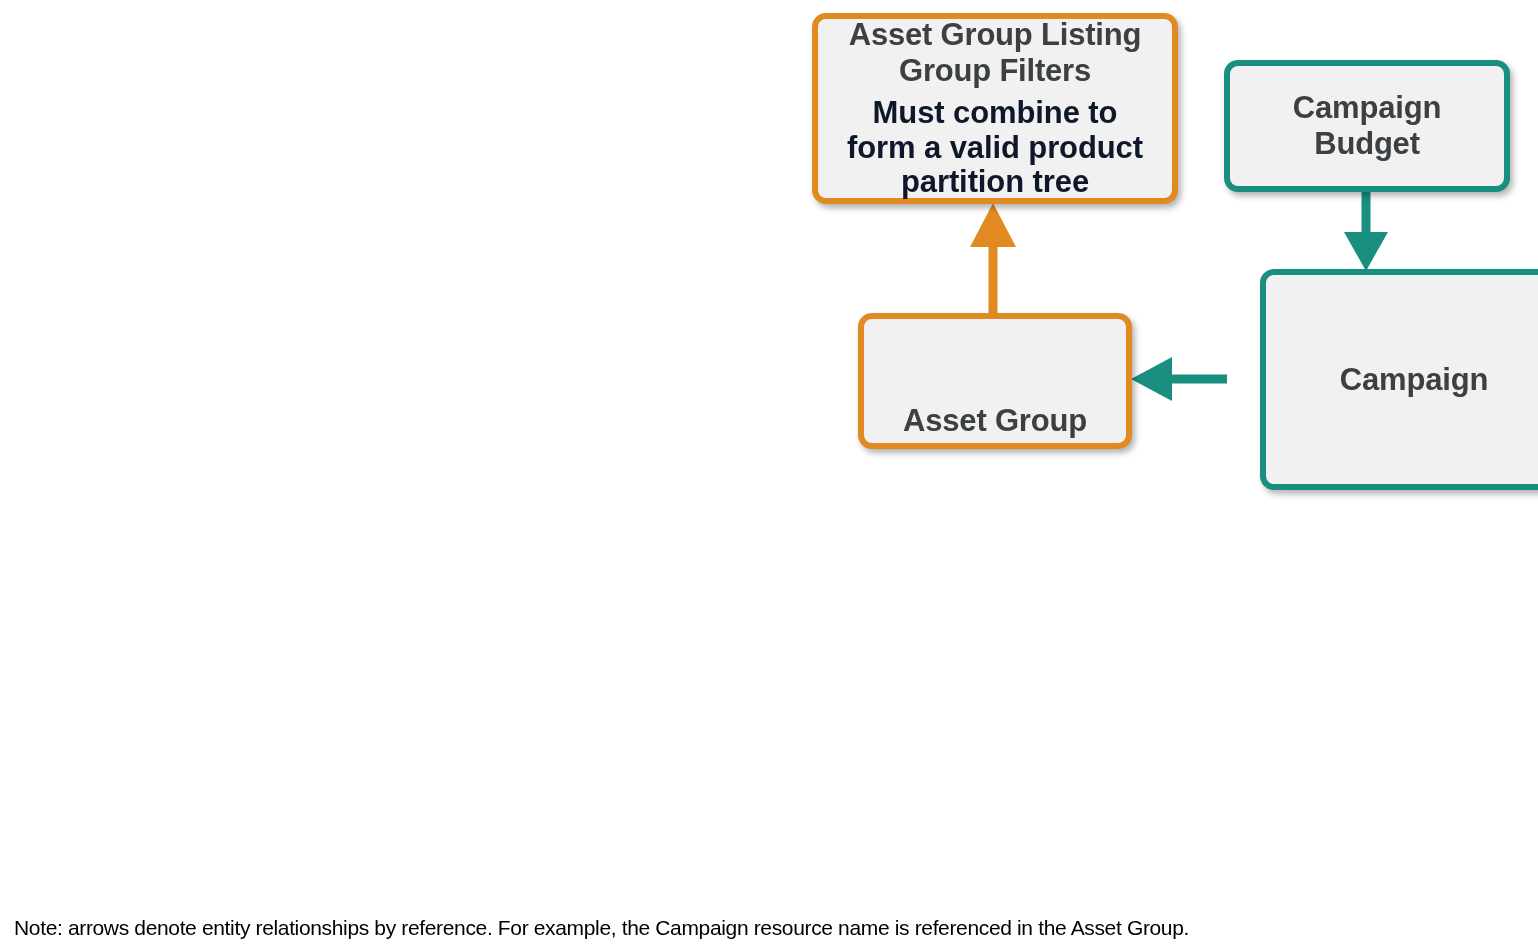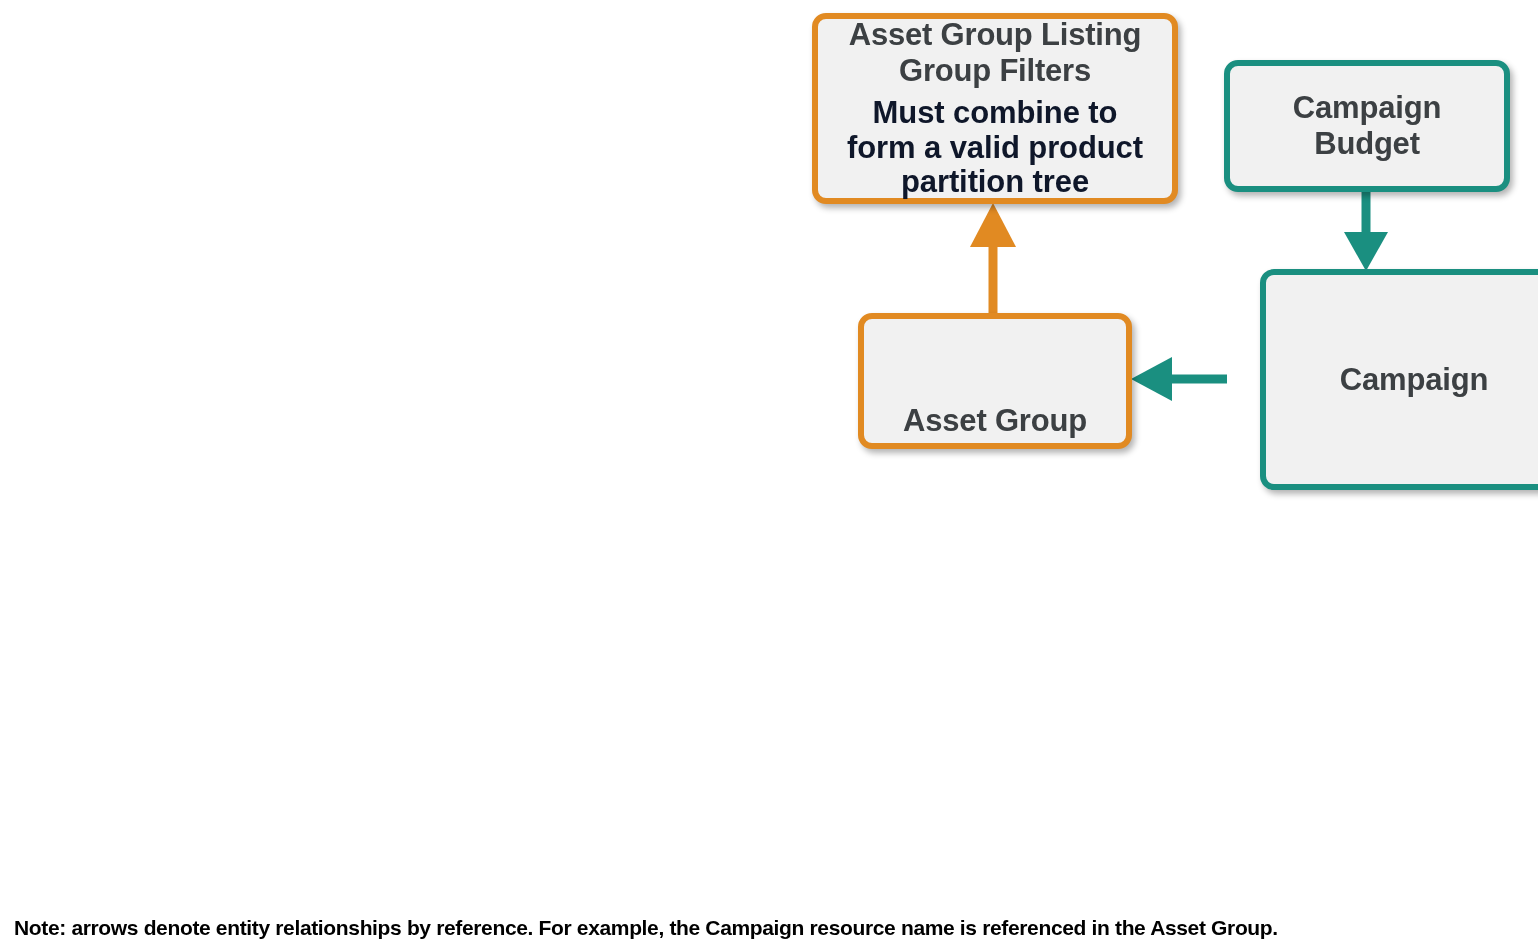--- a/index.html
+++ b/index.html
@@ -84,21 +84,21 @@
   #node-campaign {
     left: 1260px; top: 269px; width: 308px;  height: 221px; gap: 42px;
   }
 
   
   #footer-note {
     position: absolute;
     left: 14px;
     top: 916px;
     font-size: 21px;
-    font-weight: bold;
+    font-weight: normal;
     color: #000000;
     letter-spacing: -0.35px;
     white-space: nowrap;
   }
 </style>
 </head>
 <body>
 
 <div id="diagram-canvas">
 

